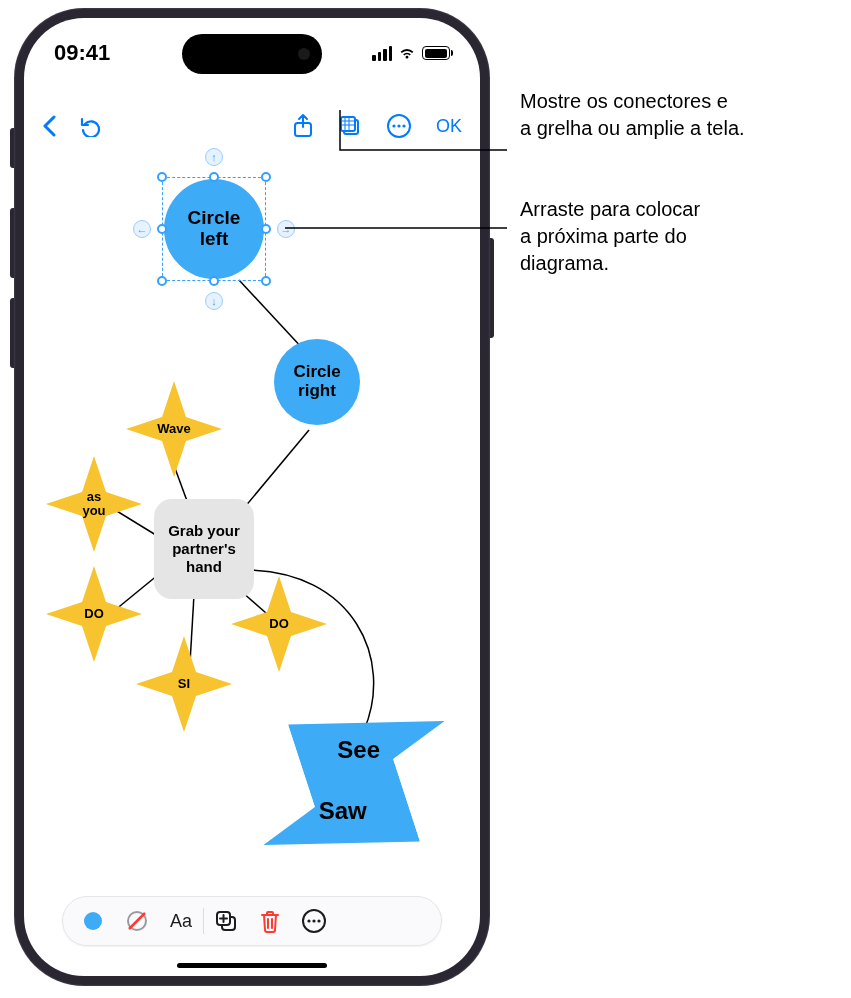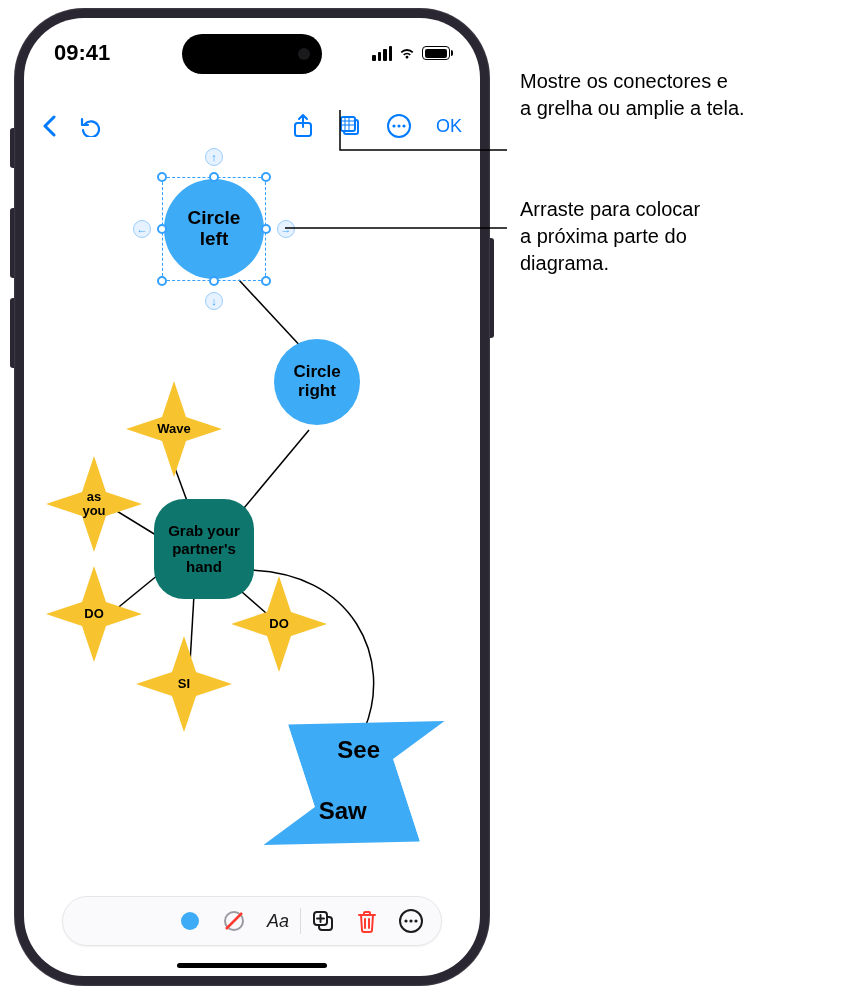--- a/index.html
+++ b/index.html
@@ -201,22 +201,22 @@
   }
   .circle-md {
     width:86px; height:86px;
     border-radius:50%;
     background:#3dabf5;
     font-size:17px;
     line-height:1.1;
   }
   .rounded-sq {
     width:100px; height:100px;
-    border-radius:30px;
-    background:#0f766e;
+    border-radius:18px;
+    background:#e5e5e5;
     font-size:15px;
     line-height:1.2;
     padding:6px;
   }
   .star {
     position:absolute;
     width:100px; height:100px;
   }
   .star svg { position:absolute; inset:0; }
   .star-label {
@@ -246,24 +246,23 @@
     left:50%;
     bottom:30px;
     transform:translateX(-50%);
     height:50px;
     width: 380px;
     background:#fafafc;
     border:1px solid #e6e6e8;
     border-radius:28px;
     display:flex;
     align-items:center;
-    justify-content:flex-end;
+    justify-content:flex-start;
     padding:0 8px;
     box-shadow: 0 1px 2px rgba(0,0,0,.06);
-    font-style: italic;
   }
   .bc-item { display:flex; align-items:center; justify-content:center; width:44px; }
   .bc-item.div { width:1px; height:26px; border-left:1px solid #dcdcde; }
   .home-indicator {
     position:absolute;
     bottom:8px; left:50%;
     transform:translateX(-50%);
     width:150px; height:5px;
     background:#000;
     border-radius:3px;
@@ -479,17 +478,17 @@
 
     <div class="home-indicator"></div>
   </div>
 </div>
 
 <svg class="callout-line" style="left:0;top:0" width="851" height="998">
   <path d="M 340 110 L 340 150 L 507 150"></path>
   <path d="M 285 228 L 420 228 L 507 228"></path>
 </svg>
 
-<div class="callout" style="left:520px;top:68px;white-space:pre-line">Mostre os conectores e
+<div class="callout" style="left:520px;top:88px;white-space:pre-line">Mostre os conectores e
 a grelha ou amplie a tela.</div>
 <div class="callout" style="left:520px;top:196px;white-space:pre-line">Arraste para colocar
 a próxima parte do
 diagrama.</div>
 
 </body></html>

